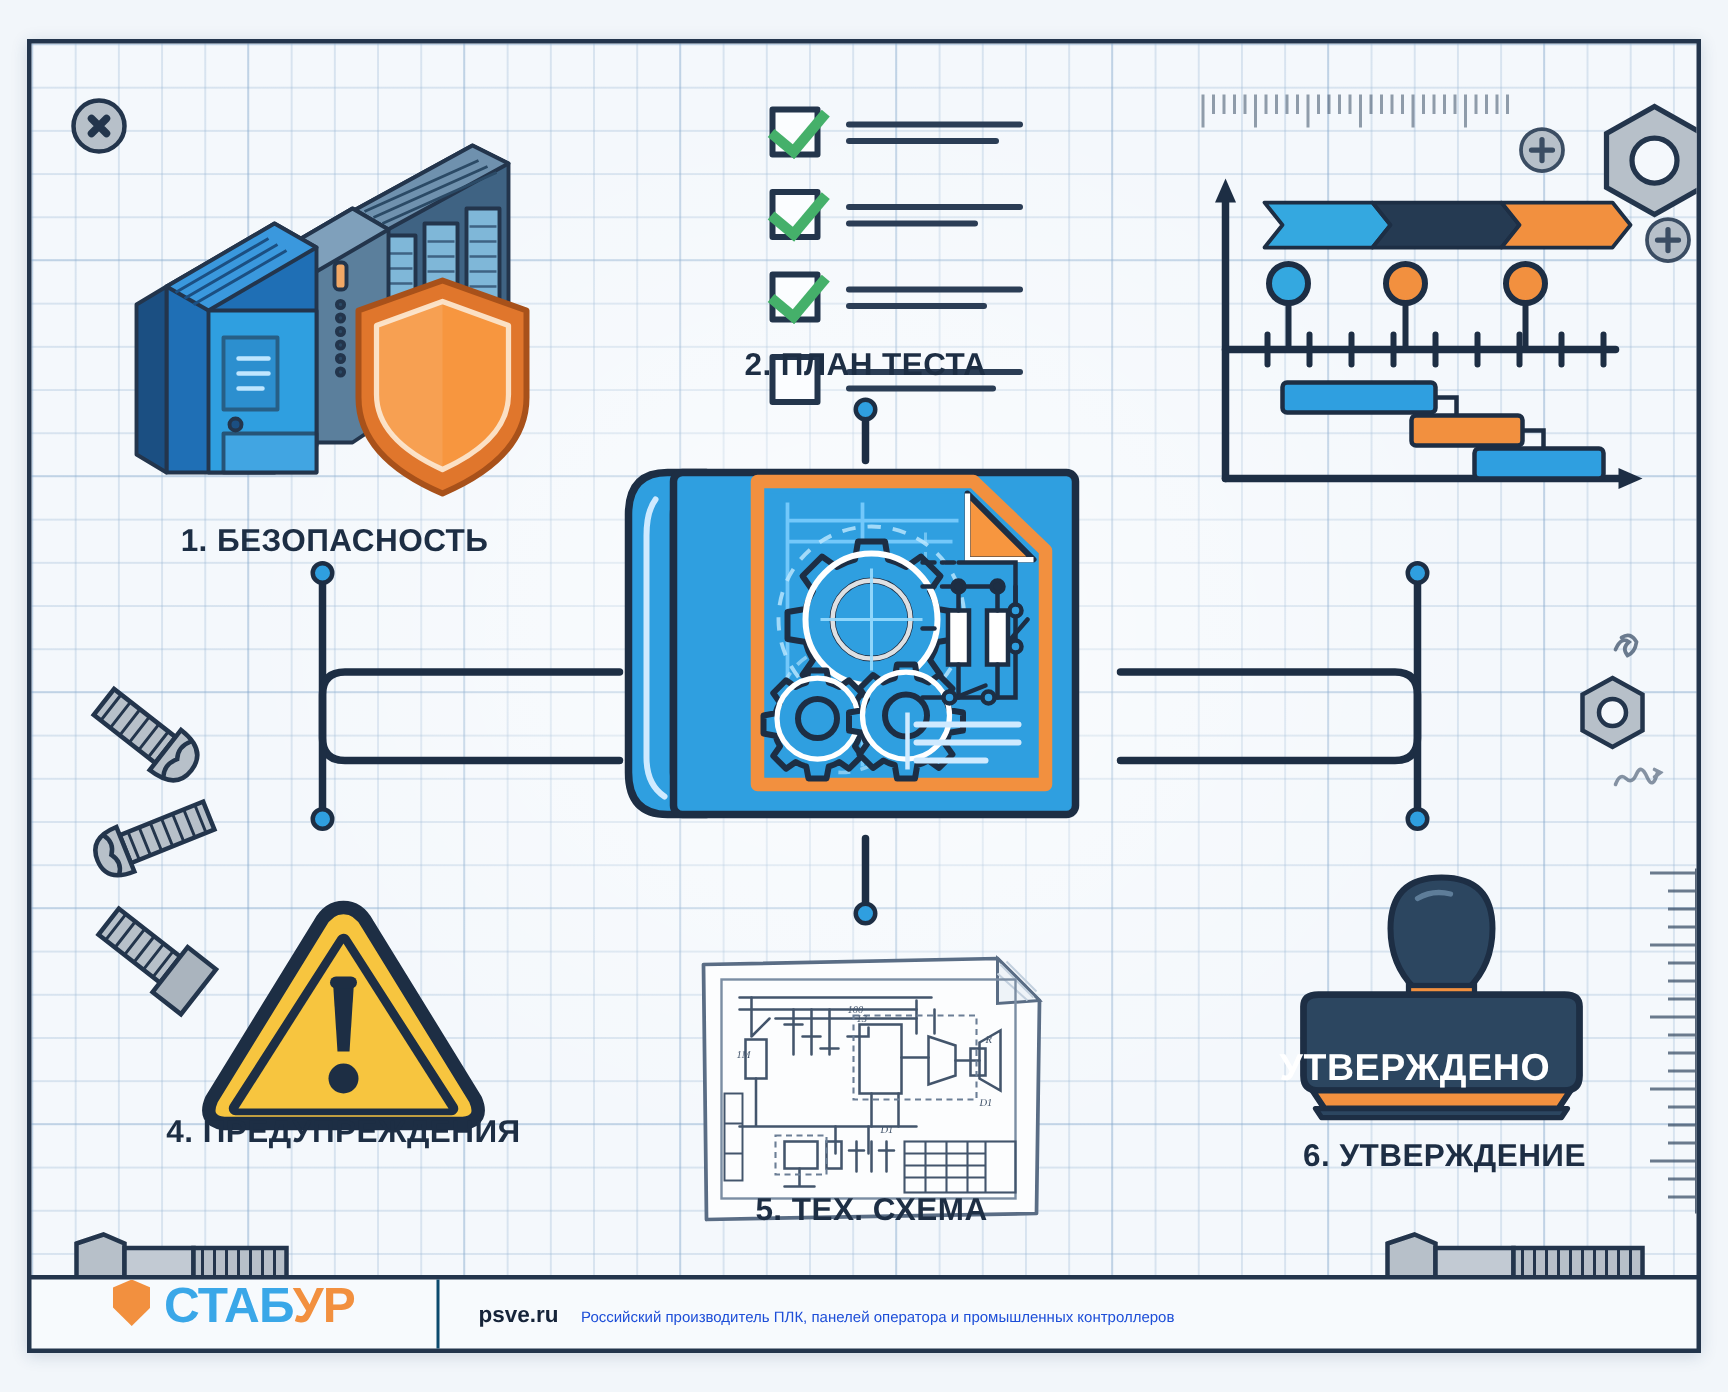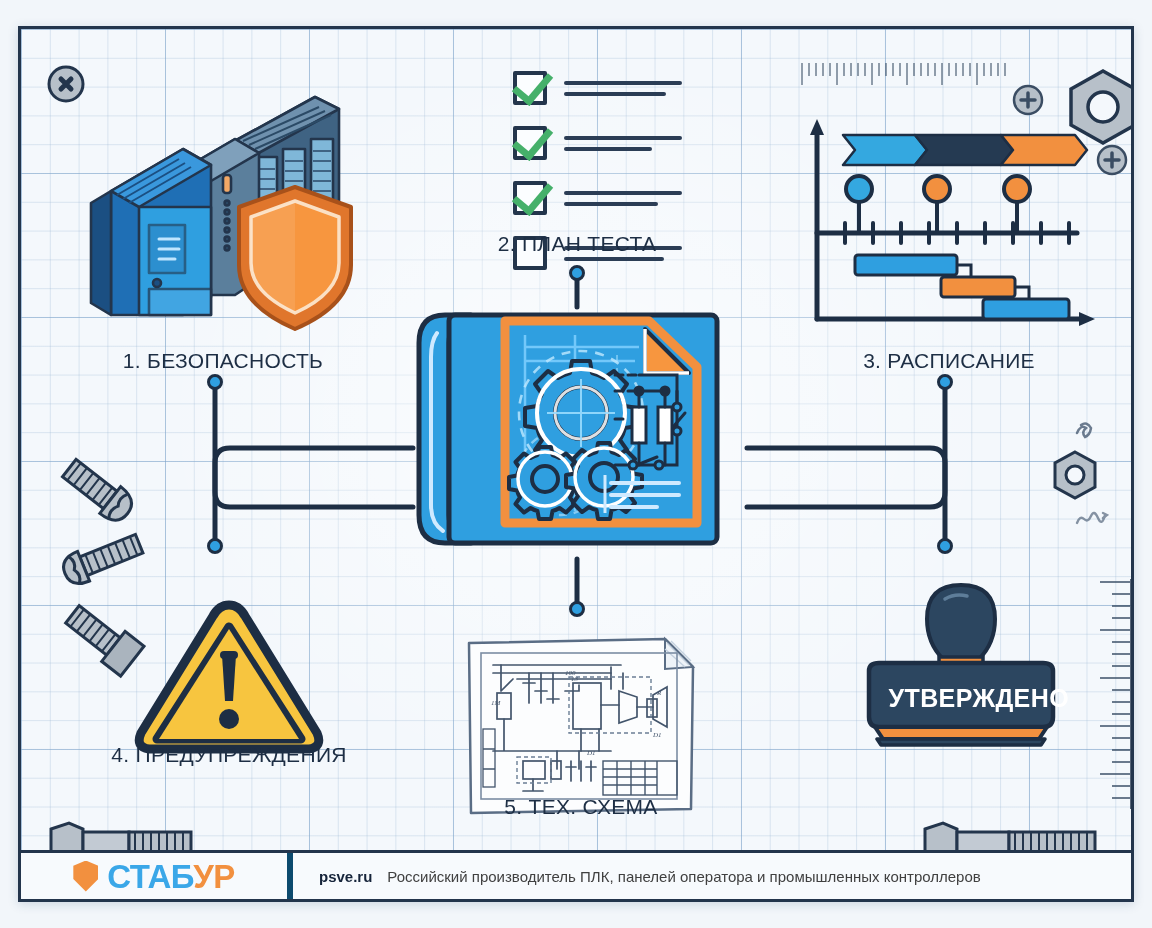--- a/index.html
+++ b/index.html
@@ -33,53 +33,53 @@
     overflow:hidden;
   }
   .vign{
     position:absolute;inset:0;pointer-events:none;
     background:radial-gradient(ellipse at 50% 45%, rgba(255,255,255,.55) 0%, rgba(255,255,255,0) 55%);
   }
   
   .node-label{
     position:absolute;
     color:#1d2e44;
-    font-weight:normal;
+    font-weight:bold;
     letter-spacing:.3px;
     white-space:nowrap;
     text-align:center;
     font-size:21px;
   }
   .nodedot{
     position:absolute;width:16px;height:16px;border-radius:50%;
     background:#2f9fe0;border:3px solid #1d2e44;box-sizing:border-box;
   }
   .conn{position:absolute;}
   .conn svg{display:block;overflow:visible;}
   
   .footer{
     position:absolute;left:18px;top:850px;width:1116px;height:52px;
     background:#f7fafd;border:3px solid #23354c;box-sizing:border-box;
     display:flex;align-items:center;
   }
   .logo-cell{
-    width:272px;height:100%;display:flex;align-items:center;justify-content:center;
-    border-right:6px solid #0c4a6e;box-sizing:border-box;gap:9px;
+    width:272px;height:100%;display:flex;justify-content:center;
+    border-right:2px solid #0c4a6e;box-sizing:border-box;gap:9px;
   }
   .logo-shield{
     width:25px;height:31px;background:#f2903f;
     clip-path:polygon(50% 0,100% 17%,100% 60%,50% 100%,0 60%,0 17%);
     flex:none;
   }
   .logo-text{font-size:33px;font-weight:bold;letter-spacing:-.5px;line-height:1;}
   .logo-text .b{color:#3aa7e8;}
   .logo-text .o{color:#f2903f;}
   .footer-txt{display:flex;align-items:baseline;gap:15px;padding-left:26px;}
   .footer-site{font-size:15px;font-weight:bold;color:#16243a;}
-  .footer-tag{font-size:15px;color:#404040;}
+  .footer-tag{font-size:10px;color:#1d4ed8;}
   
   .deco{position:absolute;}
   .ruler-h{position:absolute;display:flex;align-items:flex-start;gap:5px;opacity:.55;}
   .ruler-h i{display:block;width:2px;background:#3d5168;}
   .ruler-v{position:absolute;opacity:.75;}
   .ruler-v .spine{position:absolute;right:0;top:0;bottom:0;width:3px;background:#23354c;}
   .ruler-v i{position:absolute;right:3px;height:2px;background:#3d5168;}
   
   .chk-row{position:absolute;display:flex;align-items:center;gap:17px;}
   .chk-box{
@@ -395,21 +395,20 @@
       <rect x="64" y="146" width="102" height="20" rx="3" fill="#2f9fe0" stroke="#1d2e44" stroke-width="3"></rect>
       <path d="M166 156 L180 156 L180 176" fill="none" stroke="#1d2e44" stroke-width="3"></path>
       <path d="M180 184 L174 172 L186 172 Z" fill="#1d2e44"></path>
 
       <rect x="150" y="168" width="74" height="20" rx="3" fill="#f2903f" stroke="#1d2e44" stroke-width="3"></rect>
       <path d="M224 178 L238 178 L238 196" fill="none" stroke="#1d2e44" stroke-width="3"></path>
       <path d="M238 204 L232 192 L244 192 Z" fill="#1d2e44"></path>
 
       <rect x="192" y="190" width="86" height="20" rx="3" fill="#2f9fe0" stroke="#1d2e44" stroke-width="3"></rect>
     </svg>
-    <div class="node-label" style="left:778px;top:320px;width:300px;">3. РАСПИСАНИЕ</div>
 
     <svg class="deco" style="left:388px;top:266px;" width="340" height="268" viewBox="0 0 340 268">
 
       <path d="M36 20 Q10 20 10 48 L10 220 Q10 248 36 248 L62 248 Q40 240 40 220 L40 48 Q40 28 62 20 Z" fill="#2f9fe0" stroke="#1d2e44" stroke-width="5" stroke-linejoin="round"></path>
       <path d="M28 38 Q22 46 22 62 L22 210 Q22 228 34 236" fill="none" stroke="#cfeaff" stroke-width="4" stroke-linecap="round"></path>
 
       <rect x="40" y="20" width="268" height="228" rx="6" fill="#2f9fe0" stroke="#1d2e44" stroke-width="5"></rect>
 
       <path d="M96 26 L240 26 L288 72 L288 228 L96 228 Z" fill="none" stroke="#f2903f" stroke-width="9" stroke-linejoin="round"></path>
 
@@ -564,21 +563,22 @@
       <path d="M108 8 Q142 8 142 42 Q142 66 126 82 L90 82 Q74 66 74 42 Q74 8 108 8 Z" fill="#2c4660" stroke="#1d2e44" stroke-width="4" stroke-linejoin="round"></path>
       <path d="M92 22 Q102 16 114 19" fill="none" stroke="#5e7d99" stroke-width="3.5" stroke-linecap="round"></path>
 
       <rect x="86" y="80" width="44" height="14" fill="#f2903f" stroke="#1d2e44" stroke-width="3.5"></rect>
 
       <path d="M16 94 Q16 86 26 86 L190 86 Q200 86 200 94 L200 140 Q200 150 190 150 L26 150 Q16 150 16 140 Z" fill="#2c4660" stroke="#1d2e44" stroke-width="4.5" stroke-linejoin="round"></path>
 
       <path d="M22 150 L194 150 L186 162 L30 162 Z" fill="#f2903f" stroke="#1d2e44" stroke-width="4" stroke-linejoin="round"></path>
       <path d="M24 162 L192 162 L188 168 L28 168 Z" fill="#2c4660" stroke="#1d2e44" stroke-width="3.5" stroke-linejoin="round"></path>
     </svg>
-    <div class="stamp-text" style="left:832px;top:655px;width:216px;text-align:right;">УТВЕРЖДЕНО</div>
+    <div class="stamp-text" style="left:832px;top:669px;width:216px;text-align:left;">УТВЕРЖДЕНО</div>
+    <div class="node-label" style="left:796px;top:730px;width:292px;">6. УТВЕРЖДЕНИЕ</div>
 
   </div>
 
   <div class="footer">
     <div class="logo-cell">
       <div class="logo-shield"></div>
       <div class="logo-text">
         <span class="b">СТАБ</span><span class="o">УР</span>
       </div>
     </div>

